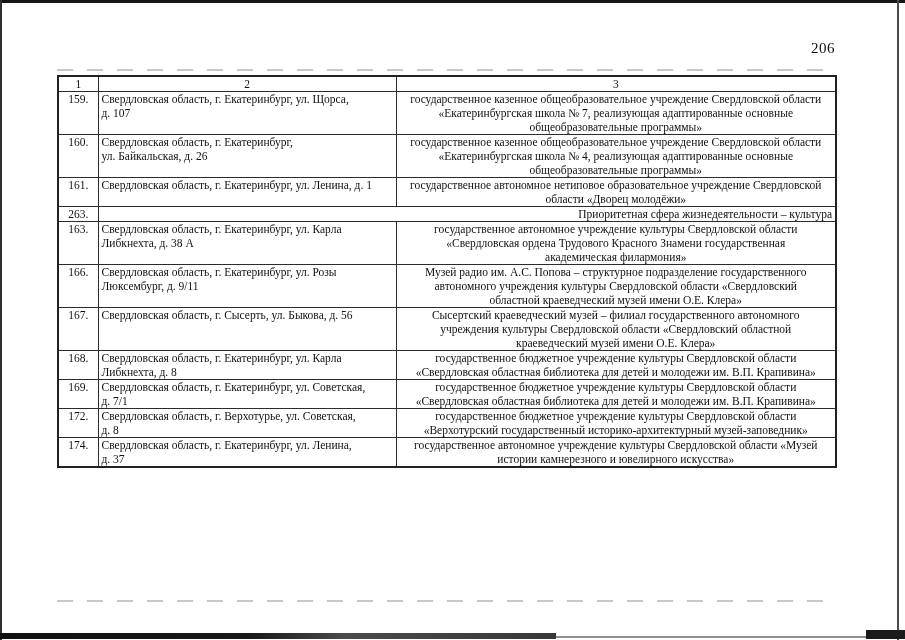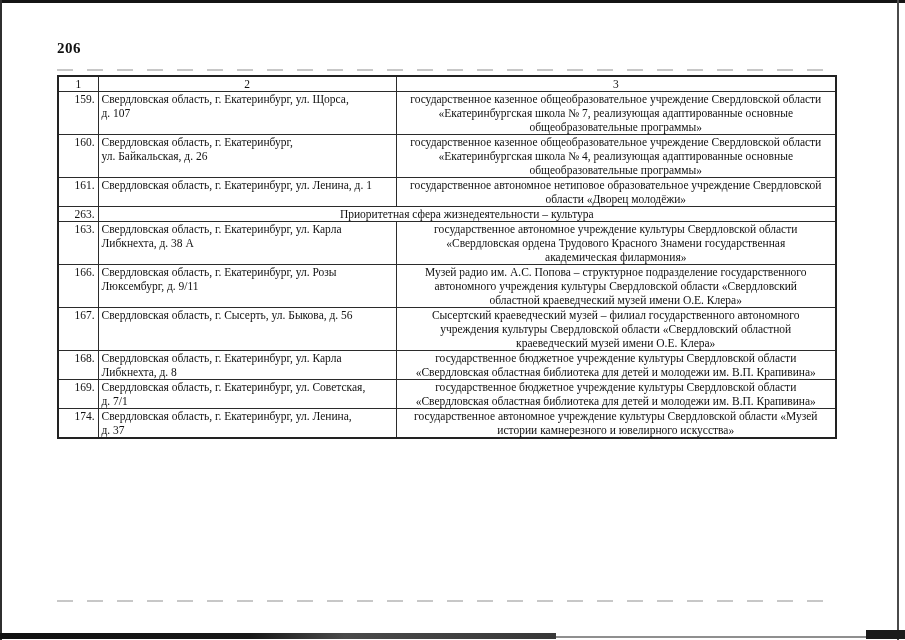--- a/index.html
+++ b/index.html
@@ -26,23 +26,23 @@
     position: absolute; left: 57px; width: 778px; height: 2px;
     background: repeating-linear-gradient(90deg, #9a9a9a 0 16px, transparent 16px 30px);
     opacity: .55;
   }
   .ghost-top { top: 69px; }
   .ghost-bottom { top: 600px; }
 
   .page-number {
     position: absolute;
     left: 57px; top: 40px; width: 778px;
-    text-align: left;
+    text-align: right;
     font-size: 15px;
-    font-weight: bold;
+    font-weight: normal;
     letter-spacing: .5px;
   }
 
   table.registry {
     position: absolute;
     left: 57px; top: 75px;
     width: 778px;
     border-collapse: collapse;
     table-layout: fixed;
     font-size: 11.5px;
@@ -52,25 +52,25 @@
     border: 1px solid #2b2b2b;
     vertical-align: top;
     padding: 0 3px;
     white-space: pre-line;
     overflow: hidden;
   }
   table.registry { border: 2px solid #222; }
   col.c1 { width: 40px; }
   col.c2 { width: 298px; }
   col.c3 { width: 440px; }
-  td.num { text-align: right; white-space: nowrap; margin-top: 36px; }
+  td.num { text-align: center; white-space: nowrap; margin-top: 36px; }
   tr.hdr td { text-align: center; height: 14px; padding: 0; }
   td.addr { padding-left: 6px; }
   td.inst { padding-left: 6px; text-align: center; }
-  td.section { text-align: center; }
+  td.section { text-align: right; }
 </style>
 </head>
 <body>
 
 <div class="frame frame-top"></div>
 <div class="frame frame-left"></div>
 <div class="frame frame-right"></div>
 <div class="frame frame-bottom-left"></div>
 <div class="frame frame-bottom-right"></div>
 <div class="frame frame-bottom-corner"></div>
@@ -148,20 +148,27 @@
 «Свердловская областная библиотека для детей и молодежи им. В.П. Крапивина»</td>
   </tr>
   <tr>
     <td class="num">169.</td>
     <td class="addr">Свердловская область, г. Екатеринбург, ул. Советская,
 д. 7/1</td>
     <td class="inst">государственное бюджетное учреждение культуры Свердловской области
 «Свердловская областная библиотека для детей и молодежи им. В.П. Крапивина»</td>
   </tr>
   <tr>
+    <td class="num">172.</td>
+    <td class="addr">Свердловская область, г. Верхотурье, ул. Советская,
+д. 8</td>
+    <td class="inst">государственное бюджетное учреждение культуры Свердловской области
+«Верхотурский государственный историко-архитектурный музей-заповедник»</td>
+  </tr>
+  <tr>
     <td class="num">174.</td>
     <td class="addr">Свердловская область, г. Екатеринбург, ул. Ленина,
 д. 37</td>
     <td class="inst">государственное автономное учреждение культуры Свердловской области «Музей
 истории камнерезного и ювелирного искусства»</td>
   </tr>
 </tbody>
   </table>
 
 </body></html>

